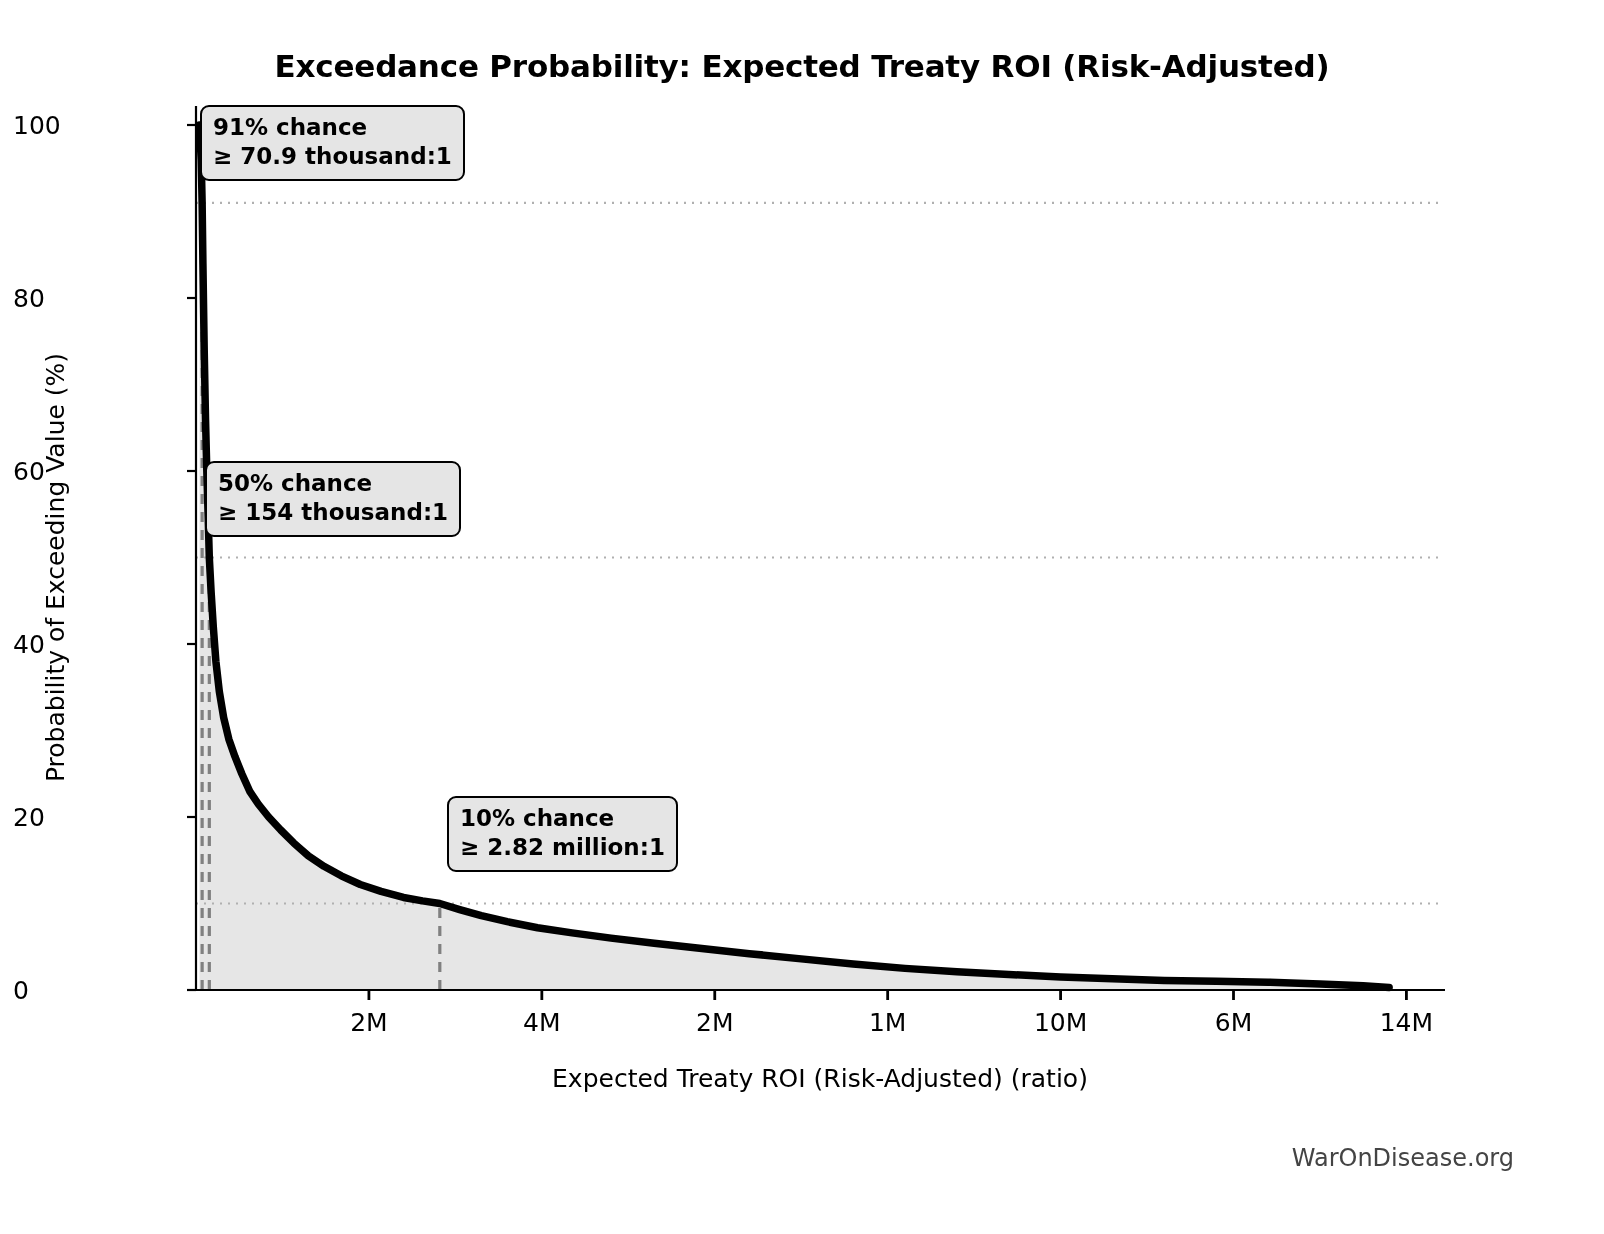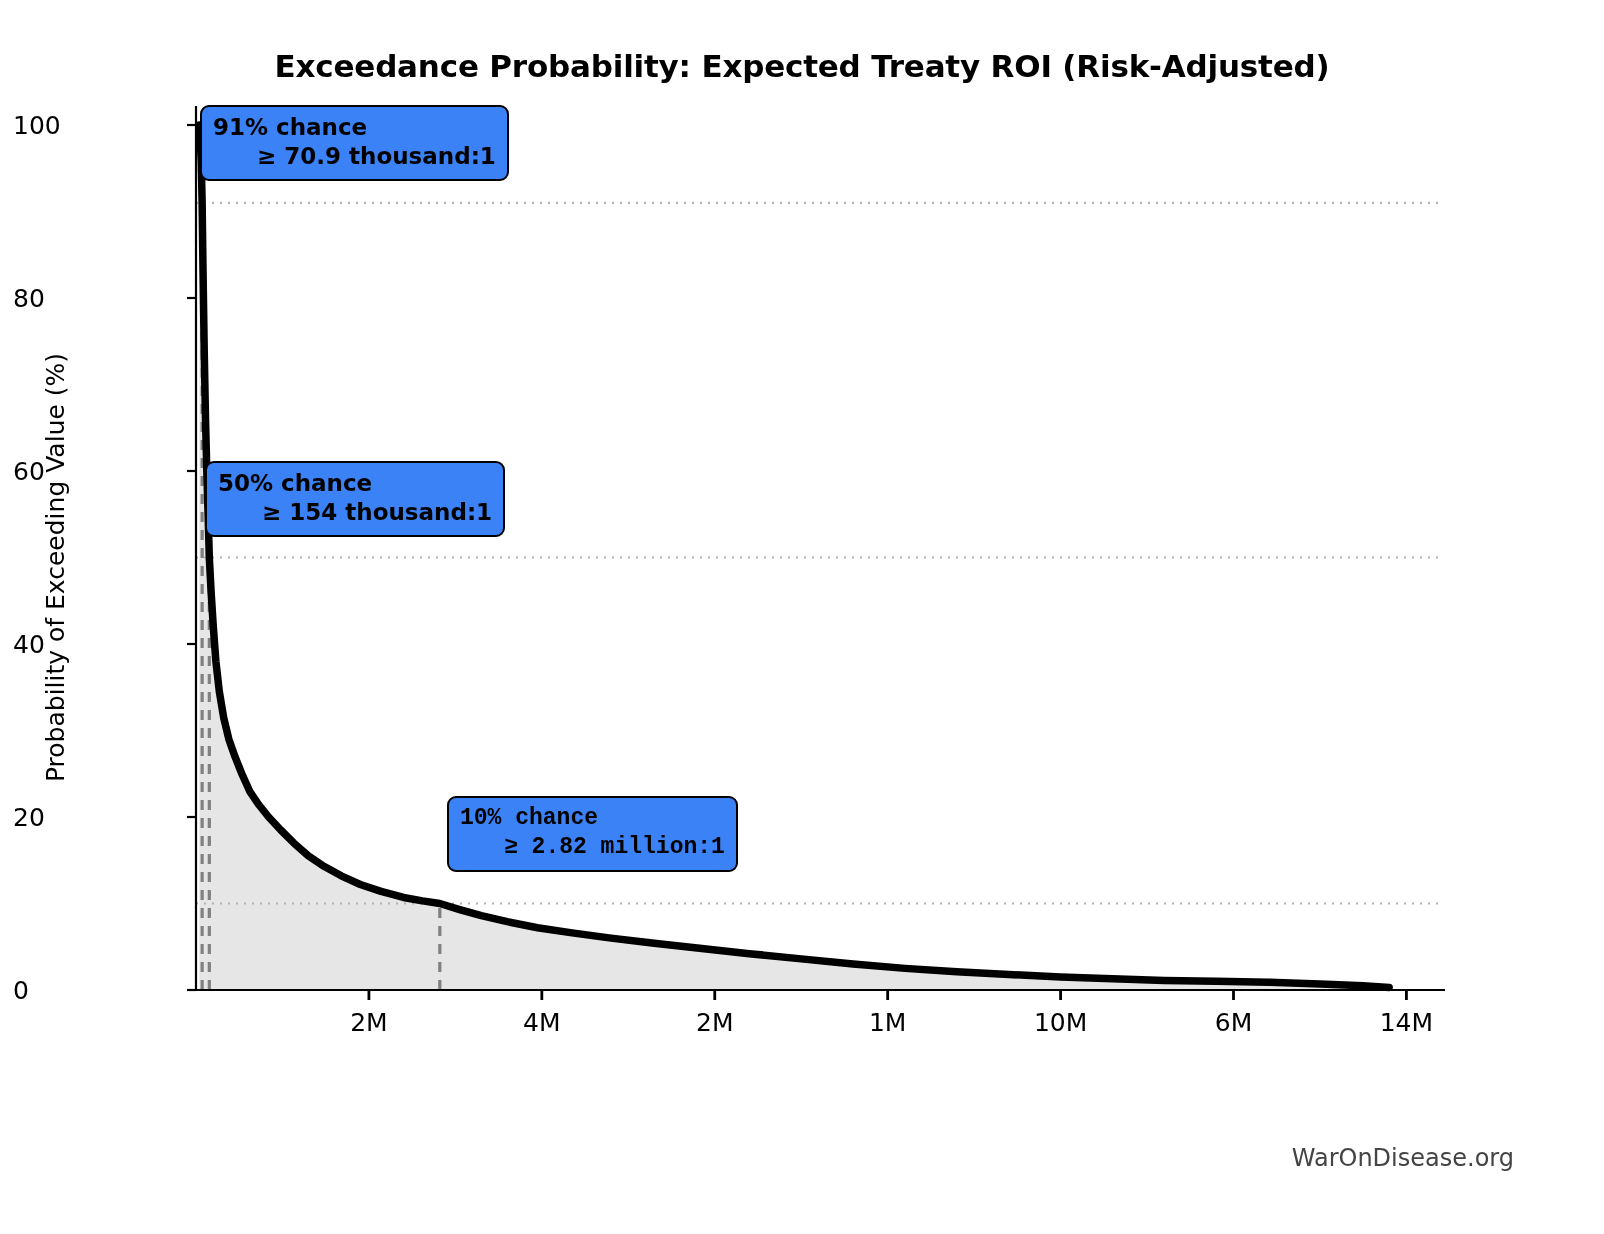--- a/index.html
+++ b/index.html
@@ -74,42 +74,43 @@
     position: absolute;
     top: 1008px;
     width: 120px;
     text-align: center;
     font-size: 25px;
     color: #000000;
     transform: translateX(-60px);
   }
   .annot {
     position: absolute;
-    background: #3b82f6;
+    background: #e5e5e5;
     border: 2.5px solid #000000;
     border-radius: 9px;
     padding: 6px 11px 8px 11px;
     font-size: 23px;
     font-weight: bold;
     color: #000000;
     line-height: 1.26;
     white-space: nowrap;
     box-sizing: border-box;
   }
-  .annot .l2 { display: block; margin-left: 44px; }
+  .annot .l2 { display: block; }
 </style>
 </head>
 <body>
 
 <div id="figure">
 
   <div class="chart-title">Exceedance Probability: Expected Treaty ROI (Risk-Adjusted)</div>
 
   <div class="ylabel">Probability of Exceeding Value (%)</div>
 
+  <div class="xlabel">Expected Treaty ROI (Risk-Adjusted) (ratio)</div>
 
   <svg class="plot-svg" id="plot" width="1604" height="1234">
       <path d="M 199.45833333333334 125 L 201.19 159.60 L 202.13 202.85 L 202.92 263.40 L 204.21 349.90 L 205.51 419.10 L 206.81 471.00 L 208.10 514.25 L 209.31 557.50 L 211.13 592.10 L 213.29 626.70 L 215.89 661.30 L 219.34 691.58 L 223.67 717.52 L 228.85 739.15 L 234.91 756.45 L 241.82 773.75 L 249.60 791.05 L 258.25 804.02 L 268.63 817.00 L 280.73 829.98 L 293.70 842.95 L 308.40 855.92 L 323.96 866.30 L 341.25 875.82 L 360.27 884.47 L 381.02 891.39 L 403.50 897.45 L 422.52 900.90 L 439.81 903.50 L 459.70 909.55 L 481.31 915.61 L 507.25 921.66 L 537.51 927.72 L 572.09 932.91 L 611.00 938.10 L 654.23 943.29 L 701.78 948.48 L 749.33 953.67 L 801.21 958.86 L 853.08 964.05 L 904.96 968.38 L 956.83 971.84 L 1008.71 974.43 L 1060.58 977.02 L 1112.46 978.75 L 1164.33 980.49 L 1216.21 981.35 L 1268.08 982.22 L 1319.96 983.95 L 1363.19 985.67 L 1389.13 987.40 L 1389.13 990.00 L 199.46 990.00 Z" fill="#e6e6e6" stroke="none"></path>
       <line x1="196" y1="202.85000000000002" x2="1441" y2="202.85000000000002" stroke="#b0b0b0" stroke-width="2.2" stroke-dasharray="2,6" stroke-linecap="butt"></line>
       <line x1="196" y1="557.5" x2="1441" y2="557.5" stroke="#b0b0b0" stroke-width="2.2" stroke-dasharray="2,6" stroke-linecap="butt"></line>
       <line x1="196" y1="903.5" x2="1441" y2="903.5" stroke="#b0b0b0" stroke-width="2.2" stroke-dasharray="2,6" stroke-linecap="butt"></line>
       <line x1="202.12989583333334" y1="990" x2="202.12989583333334" y2="202.85000000000002" stroke="#808080" stroke-width="3.2" stroke-dasharray="10,8"></line>
       <line x1="209.31458333333333" y1="990" x2="209.31458333333333" y2="557.5" stroke="#808080" stroke-width="3.2" stroke-dasharray="10,8"></line>
       <line x1="439.8125" y1="990" x2="439.8125" y2="903.5" stroke="#808080" stroke-width="3.2" stroke-dasharray="10,8"></line>
       <path d="M 199.45833333333334 125 L 201.19 159.60 L 202.13 202.85 L 202.92 263.40 L 204.21 349.90 L 205.51 419.10 L 206.81 471.00 L 208.10 514.25 L 209.31 557.50 L 211.13 592.10 L 213.29 626.70 L 215.89 661.30 L 219.34 691.58 L 223.67 717.52 L 228.85 739.15 L 234.91 756.45 L 241.82 773.75 L 249.60 791.05 L 258.25 804.02 L 268.63 817.00 L 280.73 829.98 L 293.70 842.95 L 308.40 855.92 L 323.96 866.30 L 341.25 875.82 L 360.27 884.47 L 381.02 891.39 L 403.50 897.45 L 422.52 900.90 L 439.81 903.50 L 459.70 909.55 L 481.31 915.61 L 507.25 921.66 L 537.51 927.72 L 572.09 932.91 L 611.00 938.10 L 654.23 943.29 L 701.78 948.48 L 749.33 953.67 L 801.21 958.86 L 853.08 964.05 L 904.96 968.38 L 956.83 971.84 L 1008.71 974.43 L 1060.58 977.02 L 1112.46 978.75 L 1164.33 980.49 L 1216.21 981.35 L 1268.08 982.22 L 1319.96 983.95 L 1363.19 985.67 L 1389.13 987.40" fill="none" stroke="#000000" stroke-width="7.5" stroke-linejoin="round" stroke-linecap="round"></path>
@@ -143,17 +144,17 @@
       <div class="xtick-label" style="left: 541.833px;">4M</div>
       <div class="xtick-label" style="left: 714.75px;">2M</div>
       <div class="xtick-label" style="left: 887.667px;">1M</div>
       <div class="xtick-label" style="left: 1060.58px;">10M</div>
       <div class="xtick-label" style="left: 1233.5px;">6M</div>
       <div class="xtick-label" style="left: 1406.42px;">14M</div>
     </div>
   <div id="annot-container">
       <div class="annot" style="left: 200px; top: 105px;"><span class="l1">91% chance</span><span class="l2">≥ 70.9 thousand:1</span></div>
       <div class="annot" style="left: 205px; top: 461px;"><span class="l1">50% chance</span><span class="l2">≥ 154 thousand:1</span></div>
-      <div class="annot" style="left: 447px; top: 796px; font-family: Liberation Mono, monospace;"><span class="l1">10% chance</span><span class="l2">≥ 2.82 million:1</span></div>
+      <div class="annot" style="left: 447px; top: 796px;"><span class="l1">10% chance</span><span class="l2">≥ 2.82 million:1</span></div>
     </div>
 
   <div class="watermark">WarOnDisease.org</div>
 </div>
 
 </body></html>

